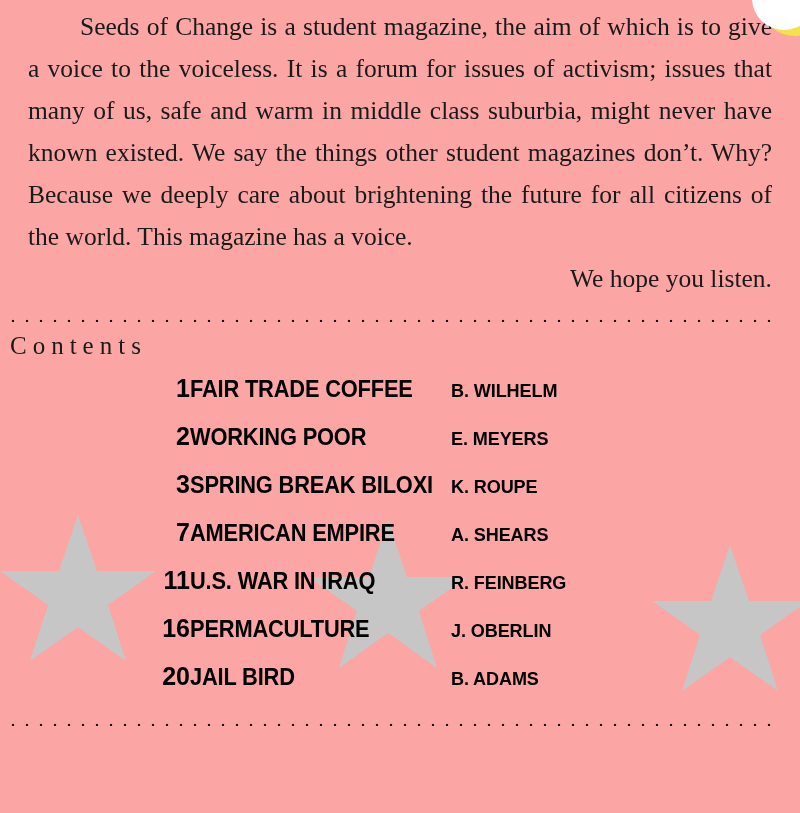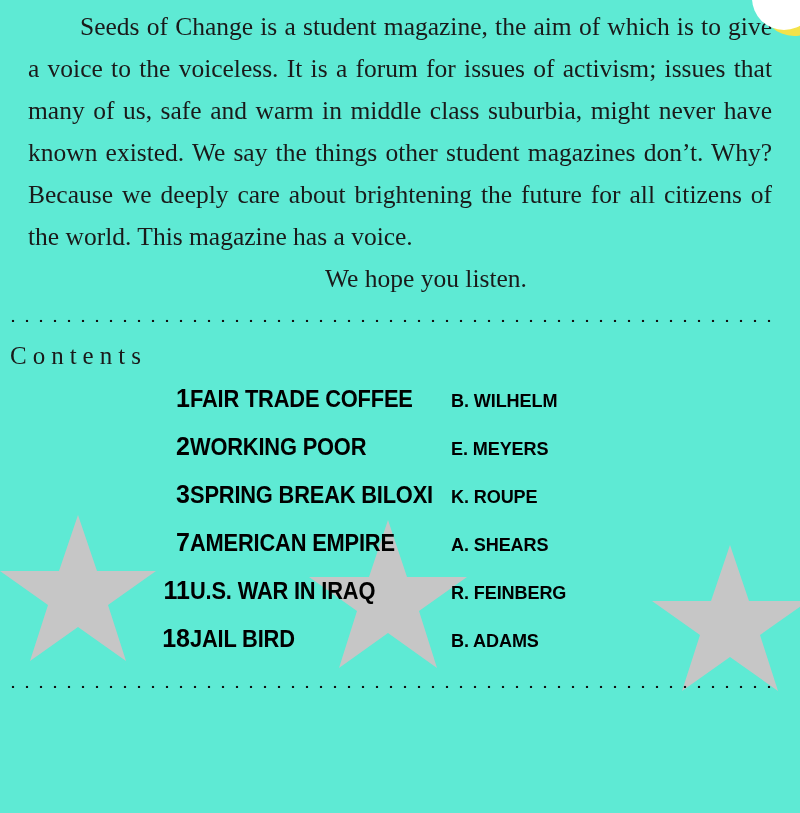--- a/index.html
+++ b/index.html
@@ -10,21 +10,21 @@
     width: 800px;
     height: 813px;
     background: #ffffff;
     font-family: "Liberation Serif", serif;
     overflow: hidden;
   }
   .page {
     position: relative;
     width: 800px;
     height: 813px;
-    background: #5eead4;
+    background: #fca5a5;
     overflow: hidden;
   }
 
   
   .corner-arc {
     position: absolute;
     top: -28px;
     right: -26px;
     width: 64px;
     height: 64px;
@@ -62,42 +62,42 @@
   .intro p {
     margin: 0;
     font-size: 25.5px;
     line-height: 42px;
     color: #1a1a1a;
     text-align: justify;
     text-indent: 52px;
     font-family: "Liberation Serif", serif;
   }
   .intro p.second {
-    text-align: center;
+    text-align: right;
     margin-top: 0;
   }
 
   .dotted-rule {
     position: relative;
     z-index: 3;
     margin: 16px 22px 0 6px;
     height: 6px;
     background-image: radial-gradient(circle, #111 1.3px, rgba(0,0,0,0) 1.6px);
     background-size: 14px 6px;
     background-repeat: repeat-x;
     background-position: 0 2px;
   }
   .dotted-rule.bottom {
     margin-top: 10px;
   }
 
   .contents-title {
     position: relative;
     z-index: 3;
-    margin: 20px 0 0 10px;
+    margin: 10px 0 0 10px;
     font-size: 25px;
     letter-spacing: 6px;
     color: #1a1a1a;
     font-family: "Liberation Serif", serif;
   }
 
   table.toc {
     position: relative;
     z-index: 3;
     margin: 14px 0 0 0;
@@ -183,21 +183,26 @@
         <td class="page-num">7</td>
         <td class="title">AMERICAN EMPIRE</td>
         <td class="author">A. SHEARS</td>
       </tr>
       <tr>
         <td class="page-num">11</td>
         <td class="title">U.S. WAR IN IRAQ</td>
         <td class="author">R. FEINBERG</td>
       </tr>
       <tr>
-        <td class="page-num">18</td>
+        <td class="page-num">16</td>
+        <td class="title">PERMACULTURE</td>
+        <td class="author">J. OBERLIN</td>
+      </tr>
+      <tr>
+        <td class="page-num">20</td>
         <td class="title">JAIL BIRD</td>
         <td class="author">B. ADAMS</td>
       </tr>
     </tbody>
   </table>
 
   <div class="dotted-rule bottom"></div>
 
 </div>
 

